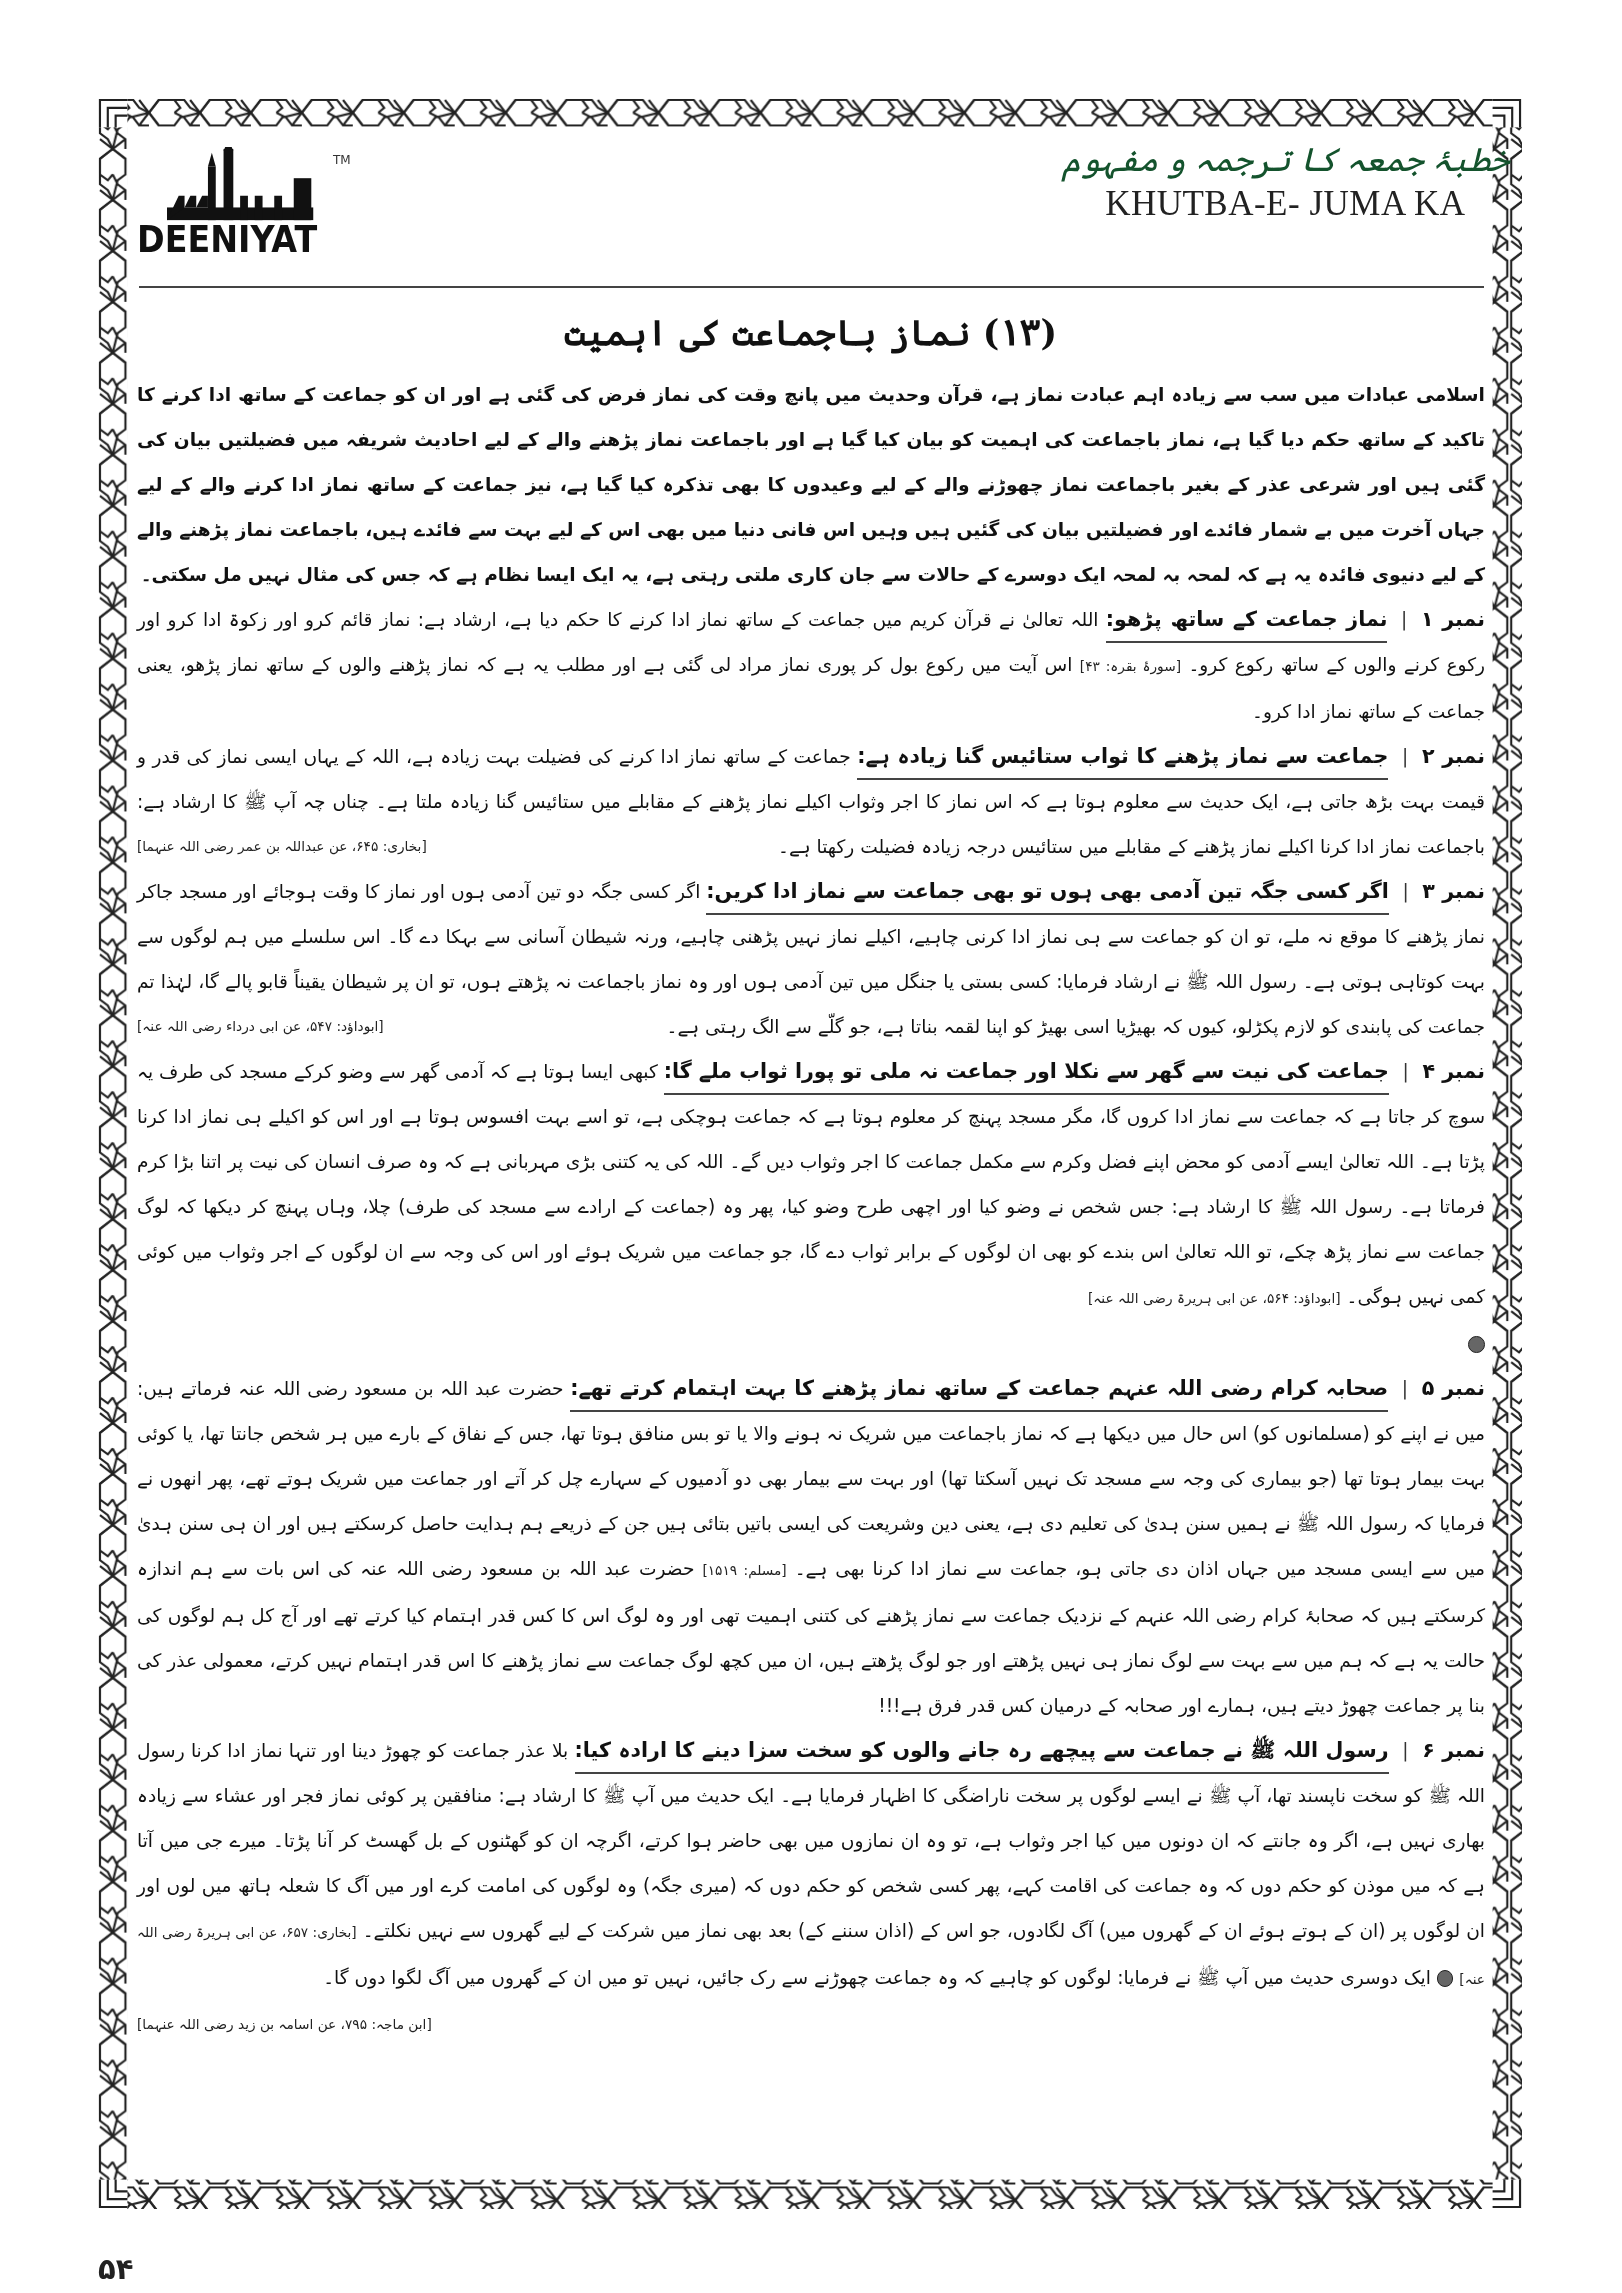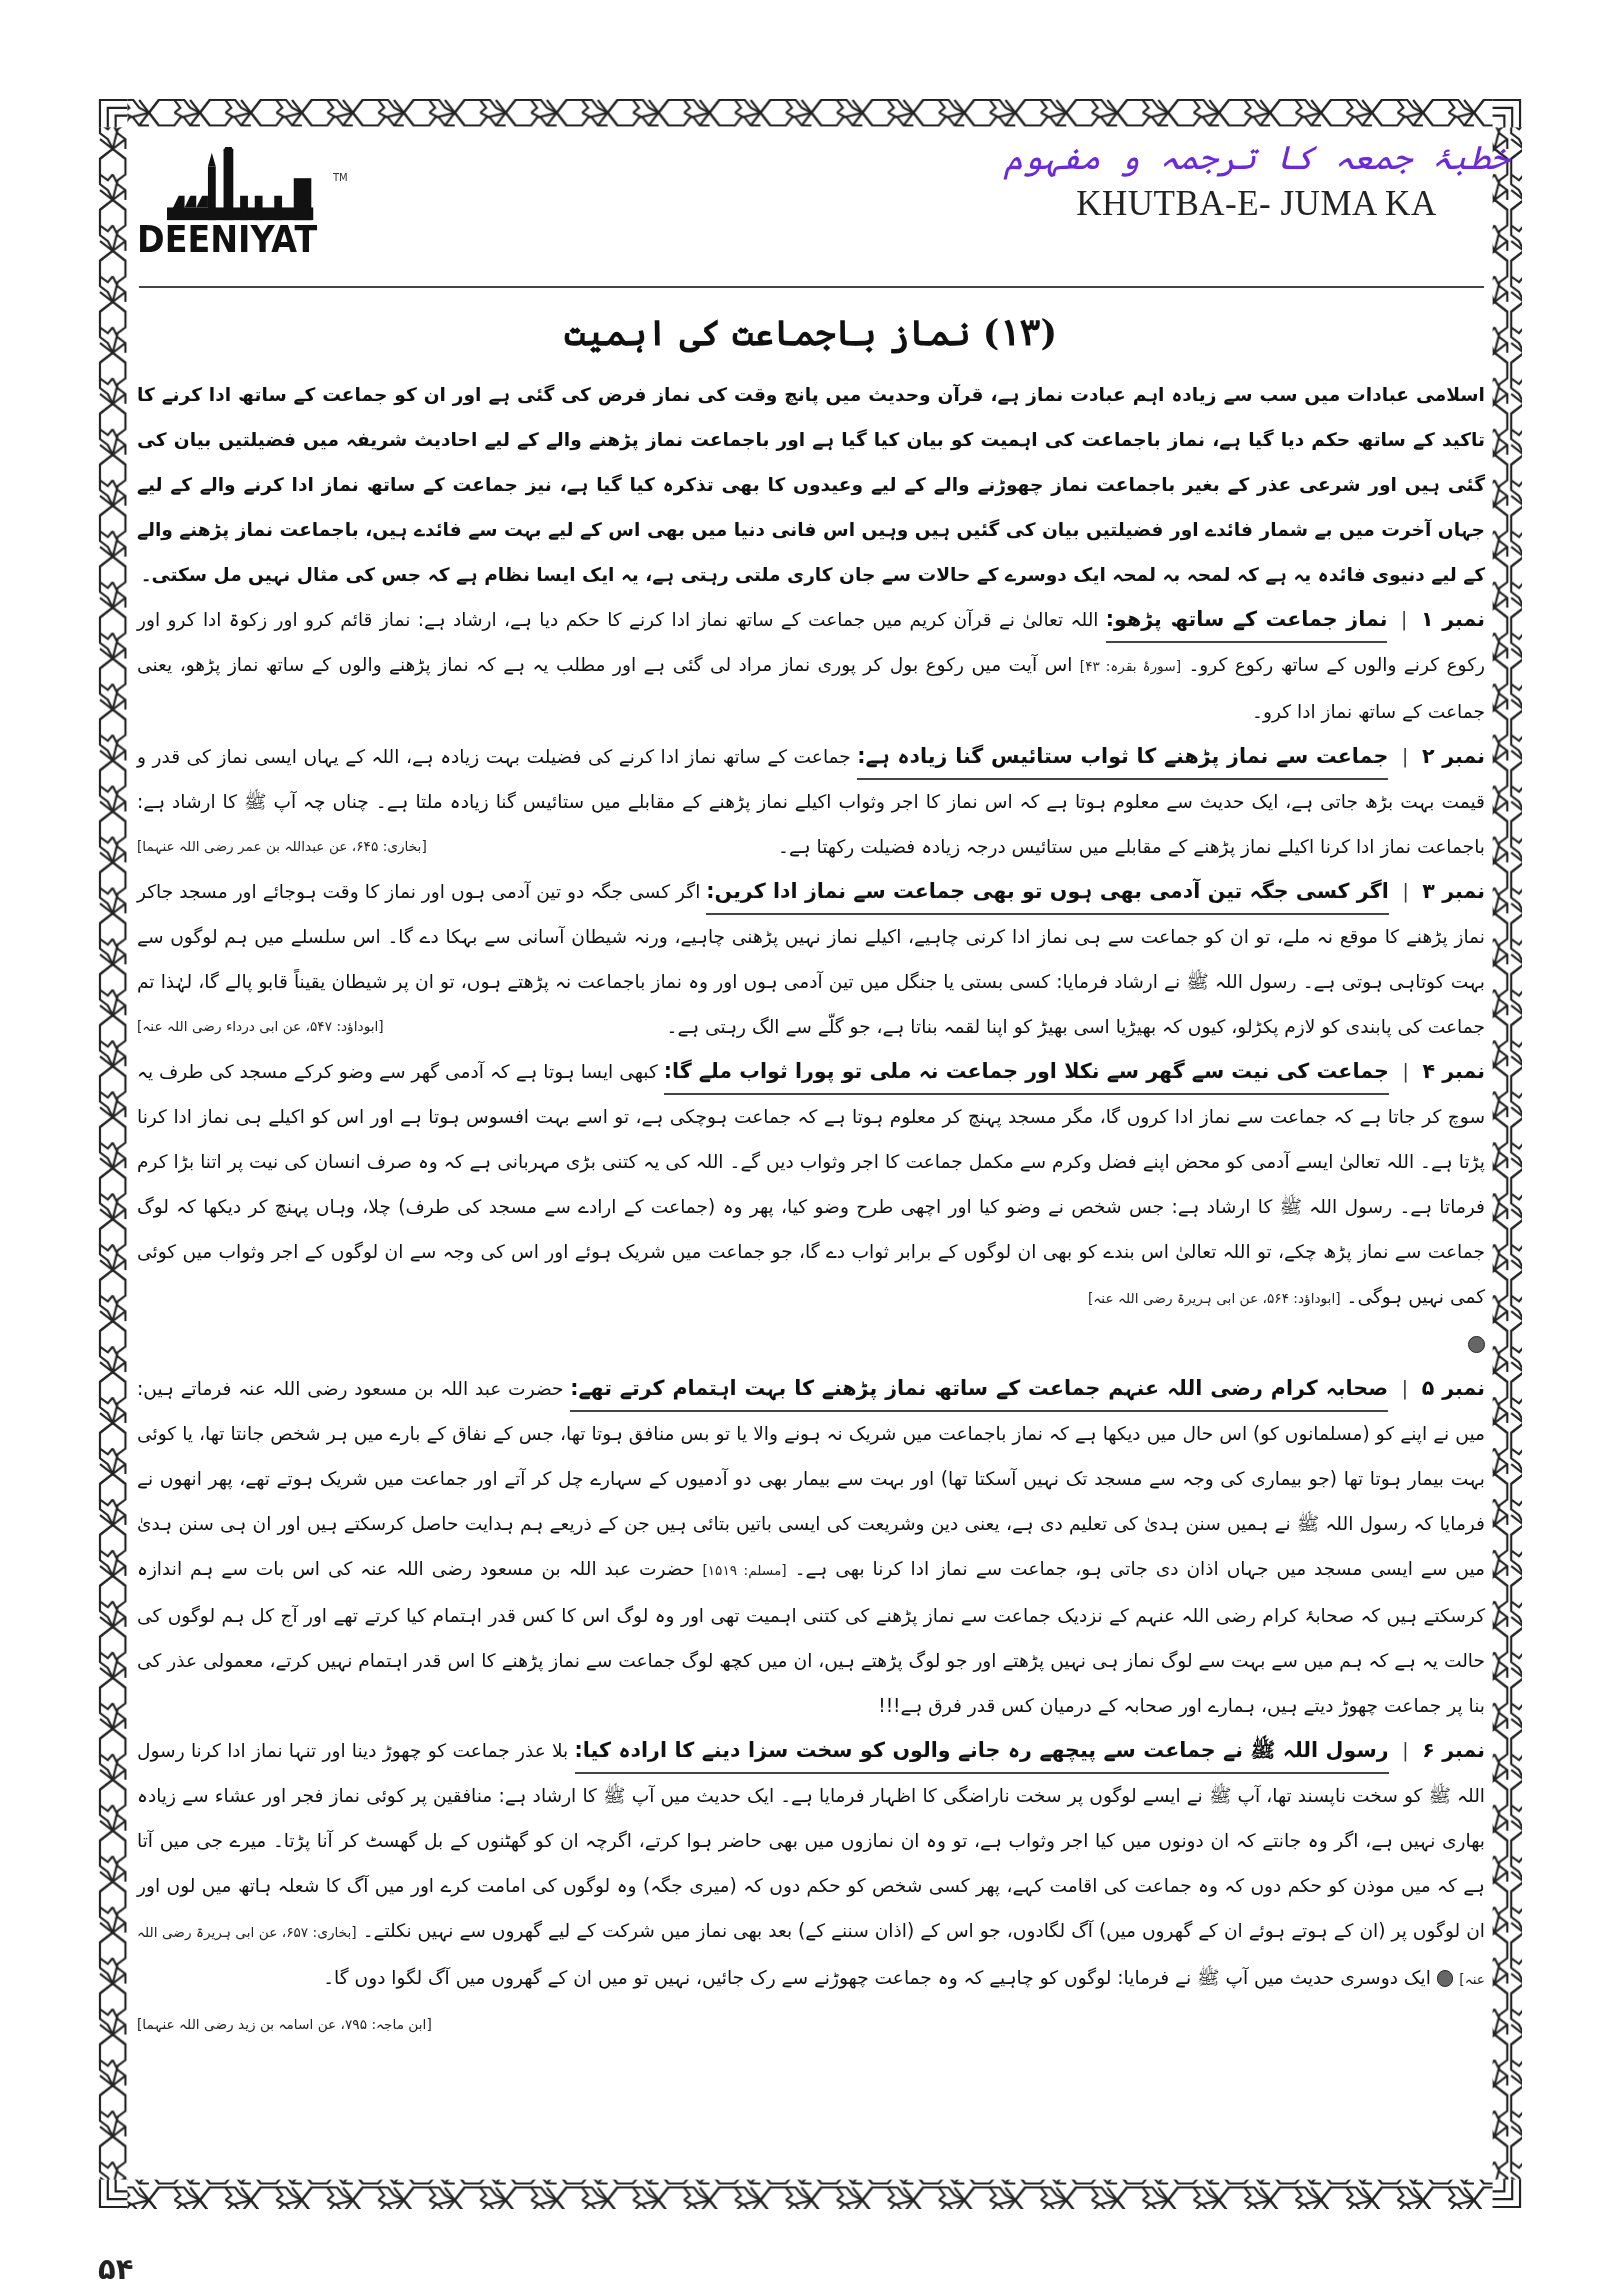--- a/index.html
+++ b/index.html
@@ -9,25 +9,25 @@
   
   .frame { position:absolute; left:98px; top:98px; width:1424px; height:2111px; }
   .frame svg { position:absolute; left:0; top:0; width:100%; height:100%; }
 
   
   .logo { position:absolute; left:137px; top:147px; width:206px; height:127px; }
   .logo-mark { position:absolute; left:19.6px; top:0; width:176px; height:78px; }
   .logo-word { position:absolute; left:0; top:71px; font-family:"DejaVu Sans", sans-serif;
                font-weight:bold; font-size:37px; letter-spacing:0px; color:#111;
                transform:scaleX(0.9); transform-origin:left; }
-  .logo-tm { position:absolute; left:196px; top:25px; font-size:10px; color:#333; }
+  .logo-tm { position:absolute; left:196px; top:6px; font-size:12px; color:#333; }
 
   .header-right { position:absolute; right:113px; top:137px; text-align:right; }
-  .header-urdu { font-family:Liberation Mono, monospace; font-size:33px; font-style:italic;
-                 direction:rtl; line-height:47px; color:#6d28d9; }
+  .header-urdu { font-family:Liberation Serif, serif; font-size:33px; font-style:italic;
+                 direction:rtl; line-height:47px; color:#14532d; }
   .header-en { font-family:"Liberation Serif", serif; font-size:35px; line-height:39px;
                letter-spacing:0.5px; color:#222;text-align:center; }
   .header-rule { position:absolute; left:139px; top:286px; width:1345px; height:2px; background:#444; }
 
   
   .title { position:absolute; left:0; top:312px; width:1622px; text-align:center; direction:rtl;
            font-family:"DejaVu Serif", serif; font-weight:bold; font-size:35px; color:#111; }
 
   
   .body { position:absolute; left:137px; top:372px; width:1348px; direction:rtl;

